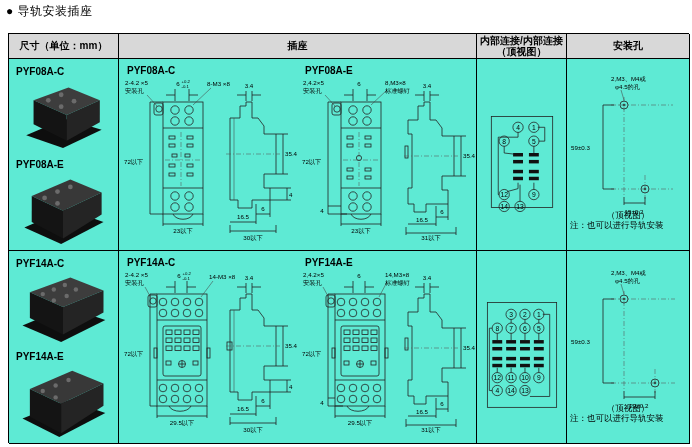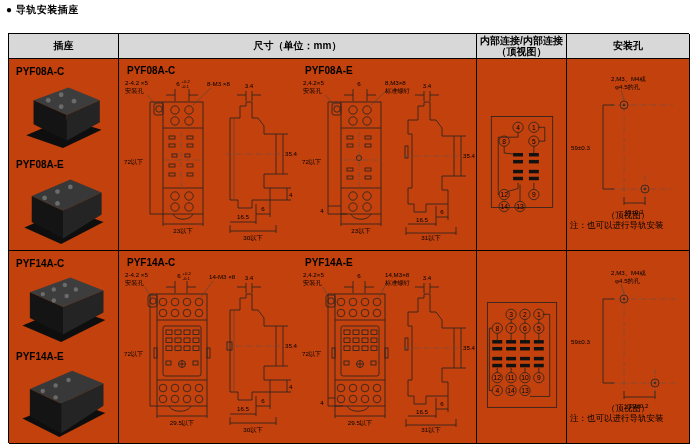--- a/index.html
+++ b/index.html
@@ -1,22 +1,22 @@
 <!DOCTYPE html>
 <html><head>
 <meta charset="utf-8">
 <style>
   html,body{margin:0;padding:0;background:#fff;}
   body{width:692px;height:447px;font-family:"Liberation Sans","DejaVu Sans",sans-serif;color:#000;position:relative;overflow:hidden;}
   .page{position:absolute;inset:0;background:#fff;}
-  .title{position:absolute;left:6px;top:3px;font-size:10px;font-weight:bold;letter-spacing:.5px;}
+  .title{position:absolute;left:6px;top:3px;font-size:12px;font-weight:normal;letter-spacing:.5px;}
   .tbl{position:absolute;left:8px;top:33px;width:681px;height:410px;display:grid;
        grid-template-columns:110px 358px 90px 123px;grid-template-rows:25px 192px 193px;
        border-top:1px solid #000;border-left:1px solid #000;box-sizing:border-box;}
-  .cell{border-right:1px solid #000;border-bottom:1px solid #000;position:relative;box-sizing:border-box;overflow:hidden;background:#c2410c;}
+  .cell{border-right:1px solid #000;border-bottom:1px solid #000;position:relative;box-sizing:border-box;overflow:hidden;background:#5eead4;}
   .th{background:#d8d8d8;display:flex;flex-direction:column;align-items:center;justify-content:center;text-align:center;
       font-weight:bold;font-size:10px;line-height:1.15;}
   .prod-label{font-size:10px;font-weight:bold;margin:7px 0 0 7px;}
   .photo{margin:1px 0 0 8px;display:block;}
   .dwg{position:absolute;top:2px;width:178px;}
   .dwg-title{font-size:10px;font-weight:bold;margin:4px 0 0 4px;}
   .ln line,.ln path,.ln rect,.ln circle,.ln polyline{stroke:#222;stroke-width:.8;fill:none;}
   .ln .thin{stroke-width:.55;stroke:#444;}
   .ln .dd{stroke-dasharray:5 2 1 2;stroke-width:.55;stroke:#555;}
   .ln .blk{fill:#111;stroke:none;}
@@ -31,24 +31,24 @@
 </head>
 <body>
 
 <div class="page">
 
   <div class="title"><span>●</span> <span>导轨安装插座</span></div>
 
   <div class="tbl">
 
     <div class="cell th">
-        <span>插座</span>
+        <span>尺寸（单位：mm）</span>
       </div>
     <div class="cell th">
-        <span>尺寸（单位：mm）</span>
+        <span>插座</span>
       </div>
     <div class="cell th">
       <span>内部连接/内部连接</span>
       <span>（顶视图）</span>
     </div>
     <div class="cell th">
         <span>安装孔</span>
       </div>
 
     <div class="cell">

